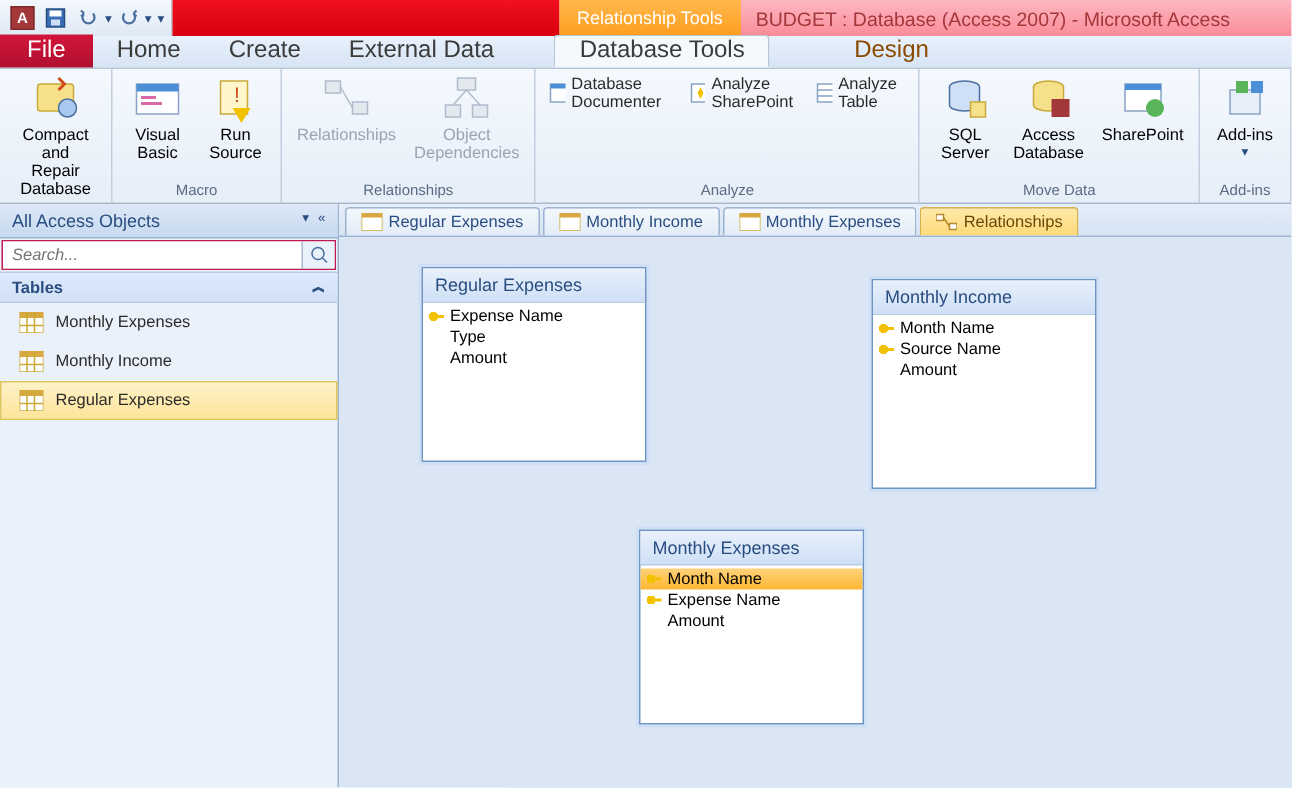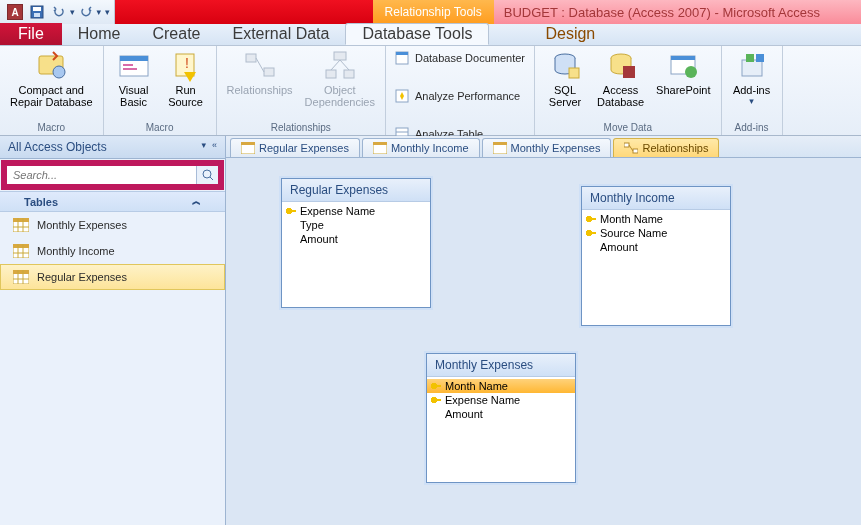--- a/index.html
+++ b/index.html
@@ -11,48 +11,48 @@
   .qat-icon { width: 18px; height: 18px; margin: 0 2px; display: flex; align-items: center; justify-content: center; }
   .app-logo { width: 16px; height: 16px; background: #a4373a; color: #fff; font-weight: bold; font-size: 10px; display: flex; align-items: center; justify-content: center; border: 1px solid #7d2a2d; }
   .title-spacer1 { width: 258px; background: linear-gradient(#f01020,#d80010); }
   .title-context { background: linear-gradient(#ffb84d,#ff9d1f); color: #fff; padding: 0 12px; display:flex; align-items:center; font-size: 12px; }
   .title-text { flex: 1; background: linear-gradient(#fdb7c0,#fa8c9a); color: #a4373a; padding: 0 10px; display:flex; align-items:center; font-size: 13px; }
   
   
   .tabs { height: 22px; display: flex; align-items: flex-end; background: linear-gradient(#e9f1fb,#d6e4f4); border-bottom: 1px solid #b7c5d7; padding-left: 0; }
   .file-tab { background: linear-gradient(#d2143a,#b01030); color: #fff; padding: 3px 18px; font-size: 16px; height: 22px; display:flex; align-items:center; cursor:pointer; }
   .tab { padding: 3px 16px; font-size: 16px; color: #3b3b3b; cursor:pointer; height:22px; display:flex; align-items:center; }
-  .tab.active { background: #f5f9fe; border: 1px solid #b7c5d7; border-bottom: 1px solid #f5f9fe; border-radius: 3px 3px 0 0; }
+  .tab.active { background: #f5f9fe; border: 1px solid #b7c5d7; border-bottom: 1px solid #f5f9fe; border-radius: 3px 3px 0 0; margin-left: 24px; }
   .tab.context { color: #8a4a00; }
   .context-gap { width: 40px; }
   
   
   .ribbon { height: 90px; background: linear-gradient(#f5f9fe,#e6eef8); border-bottom: 1px solid #a8b8cc; display: flex; }
   .group { border-right: 1px solid #c2cedd; padding: 2px 6px 1px 6px; display: flex; flex-direction: column; }
   .group-body { flex:1; display:flex; align-items:flex-start; gap:4px; }
   .group-label { text-align:center; font-size: 10px; color: #5a6b82; padding: 1px 0; }
   .big-btn { display:flex; flex-direction:column; align-items:center; justify-content:flex-start; padding: 2px 4px; cursor:pointer; text-align:center; min-width:48px; }
   .big-btn .ic { width:32px; height:32px; margin-bottom:2px; }
   .big-btn.disabled { color:#9aa4b2; }
   .small-btn { display:flex; align-items:center; gap:4px; padding:2px 3px; cursor:pointer; font-size:11px; color:#2b2b2b; }
   .small-btn .ic { width:16px; height:16px; }
-  .vstack { display:flex; flex-direction:column; gap:18px; }
+  .vstack { display:flex; flex-direction:row; gap:1px; }
   
   
   
   
   .main { display:flex; height: calc(525px - 24px - 22px - 90px); }
   
   
   .nav { width: 226px; background: #eaf1fb; border-right: 1px solid #9db4d1; display:flex; flex-direction:column; }
   .nav-header { background: linear-gradient(#dce8f7,#c8daf0); border-bottom:1px solid #9db4d1; padding:4px 8px; display:flex; align-items:flex-start; justify-content:space-between; color:#2a4d80; font-size:12px; }
-  .nav-search { display:flex; border:6px solid #be185d; margin:1px; background:#fef9c3; }
+  .nav-search { display:flex; border:1px solid #be185d; margin:1px; background:#fef9c3; }
   .nav-search input { flex:1; border:none; padding:3px 6px; font-style:italic; color:#777; font-size:11px; outline:none; }
   .nav-search .mag { width:22px; background:#e9f1fb; display:flex; align-items:center; justify-content:center; border-left:1px solid #a8bcd8; }
-  .nav-section { background: linear-gradient(#dfeafc,#cfe0f6); border-top:1px solid #b7cbe5; border-bottom:1px solid #b7cbe5; padding:3px 24px; color:#2a4d80; font-weight:bold; display:flex; justify-content:space-between; align-items:center; }
+  .nav-section { background: linear-gradient(#dfeafc,#cfe0f6); border-top:1px solid #b7cbe5; border-bottom:1px solid #b7cbe5; padding:3px 8px; color:#2a4d80; font-weight:bold; display:flex; justify-content:space-between; align-items:center; }
   .nav-item { padding:5px 8px 5px 12px; display:flex; align-items:center; gap:8px; cursor:pointer; border:1px solid transparent; color:#2b2b2b; }
   .nav-item.selected { background: linear-gradient(#fef2c7,#fde49a); border:1px solid #e0c65c; }
   .tbl-ic { width:16px; height:14px; }
   
   
   .workarea { flex:1; background:#dbe6f4; position:relative; }
   .doctabs { height:22px; background: linear-gradient(#e6eef8,#d6e4f4); border-bottom:1px solid #9db4d1; display:flex; align-items:flex-end; padding-left:4px; }
   .doctab { display:flex; align-items:center; gap:4px; padding:3px 10px; font-size:11px; color:#2a4d80; border:1px solid #9db4d1; border-bottom:none; background:linear-gradient(#f4f8fd,#e2ebf6); border-radius:3px 3px 0 0; margin-right:2px; cursor:pointer; }
   .doctab.active { background: linear-gradient(#ffe9a8,#ffd87a); color:#6b4a00; border-color:#d4b24a; }
   .doc-ic { width:14px; height:12px; }
@@ -187,21 +187,21 @@
               <rect x="1" y="2" width="12" height="12" fill="#fff" stroke="#8aa3c4"></rect>
               <rect x="1" y="2" width="12" height="3" fill="#4a8fd8"></rect>
             </svg>
           <span>Database Documenter</span>
         </div>
         <div class="small-btn">
           <svg class="ic">
               <rect x="1" y="2" width="12" height="12" fill="#fff" stroke="#8aa3c4"></rect>
               <polygon points="7,4 9,8 7,12 5,8" fill="#f2c200"></polygon>
             </svg>
-          <span>Analyze Performance</span>
+          <span>Analyze SharePoint</span>
         </div>
         <div class="small-btn">
           <svg class="ic">
               <rect x="1" y="2" width="12" height="12" fill="#fff" stroke="#8aa3c4"></rect>
               <line x1="1" y1="6" x2="13" y2="6" stroke="#8aa3c4"></line>
               <line x1="1" y1="10" x2="13" y2="10" stroke="#8aa3c4"></line>
             </svg>
           <span>Analyze Table</span>
         </div>
       </div>

